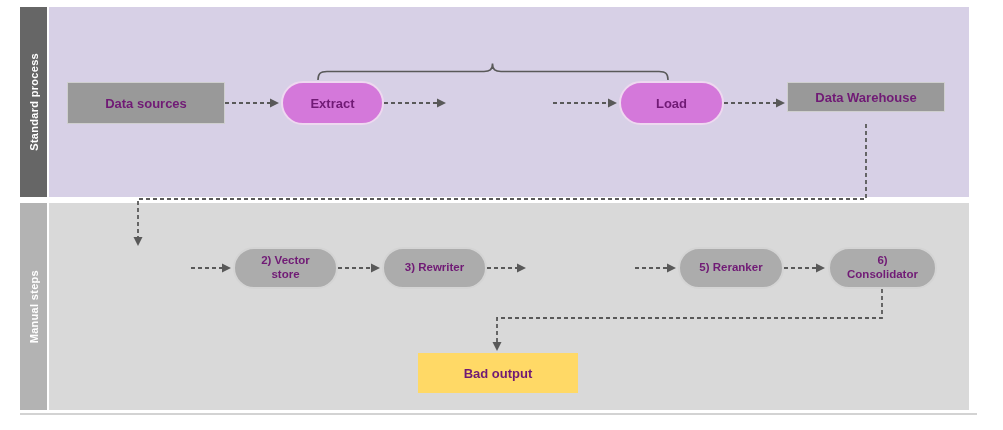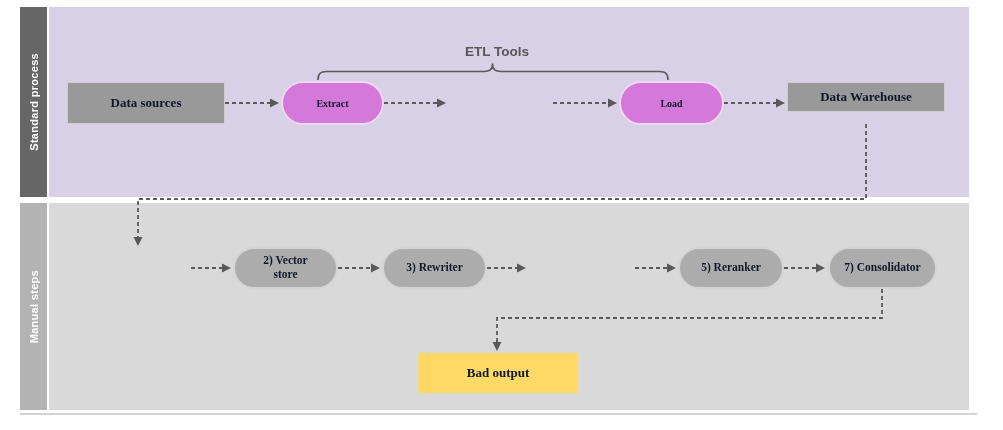--- a/index.html
+++ b/index.html
@@ -10,24 +10,24 @@
   .lane-band{
     position:absolute;display:flex;align-items:center;justify-content:center;
   }
   .lane-band .vtext{
     writing-mode:vertical-rl;transform:rotate(180deg);
     color:#ffffff;font-weight:bold;font-size:11px;letter-spacing:.3px;white-space:nowrap;
   }
   .lane-body{position:absolute;}
   .node{
     position:absolute;display:flex;align-items:center;justify-content:center;
-    color:#0f172a;font-weight:bold;text-align:center;box-sizing:border-box;font-family:Liberation Serif, serif;
+    color:#701a75;font-weight:bold;text-align:center;box-sizing:border-box;
   }
   .rect-node{font-size:13px;border:1px solid #cfcfcf;}
-  .etl-pill{font-size:10px;border-radius:22px;border:2px solid #eed8f0;white-space:nowrap;}
+  .etl-pill{font-size:13px;border-radius:22px;border:2px solid #eed8f0;white-space:nowrap;}
   .manual-pill{font-size:11.5px;border-radius:21px;border:2px solid #d4d4d4;line-height:1.18;}
   .manual-pill .wrap{display:block;}
   .wrap.w70{max-width:70px;}
   .wrap.w82{max-width:82px;}
   .nowrap{white-space:nowrap;}
   .bad-box{font-size:13px;align-items:center;}
   .etl-label{
     position:absolute;left:430px;top:44px;width:134px;text-align:center;
     font-size:13.5px;font-weight:bold;color:#565656;
   }
@@ -76,21 +76,20 @@
       <polygon points="138,246 133.5,237 142.5,237"></polygon>
       <polygon points="231,268 222,263.5 222,272.5"></polygon>
       <polygon points="380,268 371,263.5 371,272.5"></polygon>
       <polygon points="526,268 517,263.5 517,272.5"></polygon>
       <polygon points="676,268 667,263.5 667,272.5"></polygon>
       <polygon points="825,268 816,263.5 816,272.5"></polygon>
       <polygon points="497,351 492.5,342 501.5,342"></polygon>
     </g>
   </svg>
 
-  <div class="etl-label">ETL Tools</div>
 
   <div class="node rect-node" style="left: 67px; top: 82px; width: 158px; height: 42px; background: rgb(153, 153, 153);">
     <span class="nowrap">Data sources</span>
   </div>
 
   <div class="node etl-pill" style="left: 281px; top: 81px; width: 103px; height: 44px; background: rgb(212, 120, 218);">
     <span>Extract</span>
   </div>
 
 
@@ -110,20 +109,20 @@
   <div class="node manual-pill" style="left: 382px; top: 247px; width: 105px; height: 42px; background: rgb(172, 172, 172);">
     <span class="wrap nowrap">3) Rewriter</span>
   </div>
 
 
   <div class="node manual-pill" style="left: 678px; top: 247px; width: 106px; height: 42px; background: rgb(172, 172, 172);">
     <span class="wrap nowrap">5) Reranker</span>
   </div>
 
   <div class="node manual-pill" style="left: 828px; top: 247px; width: 109px; height: 42px; background: rgb(172, 172, 172);">
-    <span class="wrap w82">7) Consolidator</span>
+    <span class="wrap w82">6) Consolidator</span>
   </div>
 
   <div class="node bad-box" style="left: 418px; top: 353px; width: 160px; height: 40px; background: rgb(255, 217, 102);">
     <span class="nowrap">Bad output</span>
   </div>
 
 </div>
 
 </body></html>

